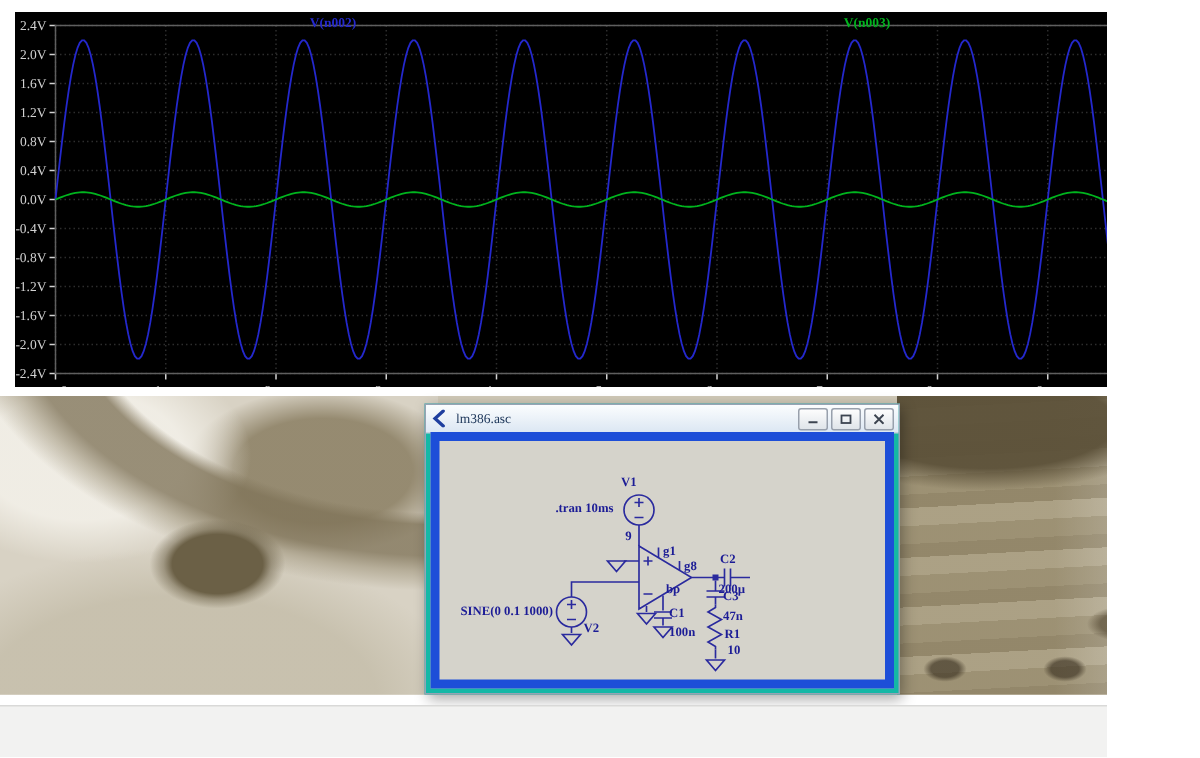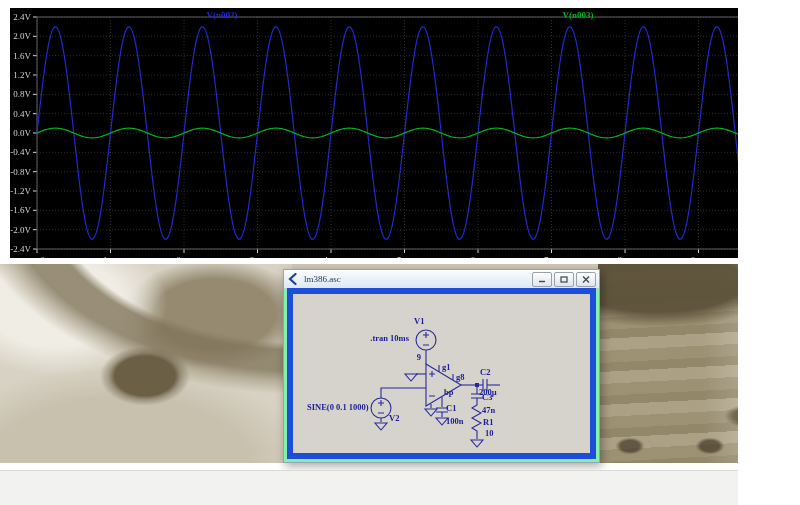--- a/index.html
+++ b/index.html
@@ -29,21 +29,21 @@
     background-image:
       radial-gradient(ellipse 17px 10px at 32px 182px, rgba(58,48,32,.65) 0 55%, transparent 85%),
       radial-gradient(ellipse 17px 10px at 112px 182px, rgba(58,48,32,.65) 0 55%, transparent 85%),
       radial-gradient(ellipse 30px 14px at 152px 152px, rgba(78,66,44,.6) 0 55%, transparent 85%),
       radial-gradient(ellipse 155px 55px at 60px 18px, rgba(92,81,57,.95) 0 55%, transparent 82%),
       repeating-linear-gradient(177deg, rgba(120,108,82,.38) 0 9px, rgba(184,175,152,.38) 9px 21px, rgba(146,135,108,.4) 21px 33px),
       linear-gradient(90deg, #a49879 0 52%, #bfb7a2 72%, #d3cdbe 100%);}
 
   
   .sch-window{position:absolute;left:283px;top:269px;width:317px;height:194px;
-    background:#86efac;border:1px solid #96a3b4;box-shadow:2px 3px 9px rgba(0,0,0,.35);box-sizing:border-box;}
+    background:#14b8a6;border:1px solid #96a3b4;box-shadow:2px 3px 9px rgba(0,0,0,.35);box-sizing:border-box;}
   .sch-titlebar{height:18px;display:flex;align-items:center;padding:0 3px;
     background:linear-gradient(#fbfdfe,#dce7f3);border-bottom:1px solid #c3cfdd;}
   .sch-title{font-size:9px;color:#20395c;margin-left:5px;}
   .win-btns{margin-left:auto;display:flex;gap:2px;}
   .win-btn{width:18px;height:13px;display:flex;align-items:center;justify-content:center;
     background:linear-gradient(#fdfdfd,#e0e5ea);border:1px solid #98a0ac;border-radius:2px;}
   .sch-canvas{position:absolute;left:3px;right:3px;top:18px;bottom:3px;
     background:#d5d3cb;border:6px solid #1d4ed8;overflow:hidden;}
 
   

